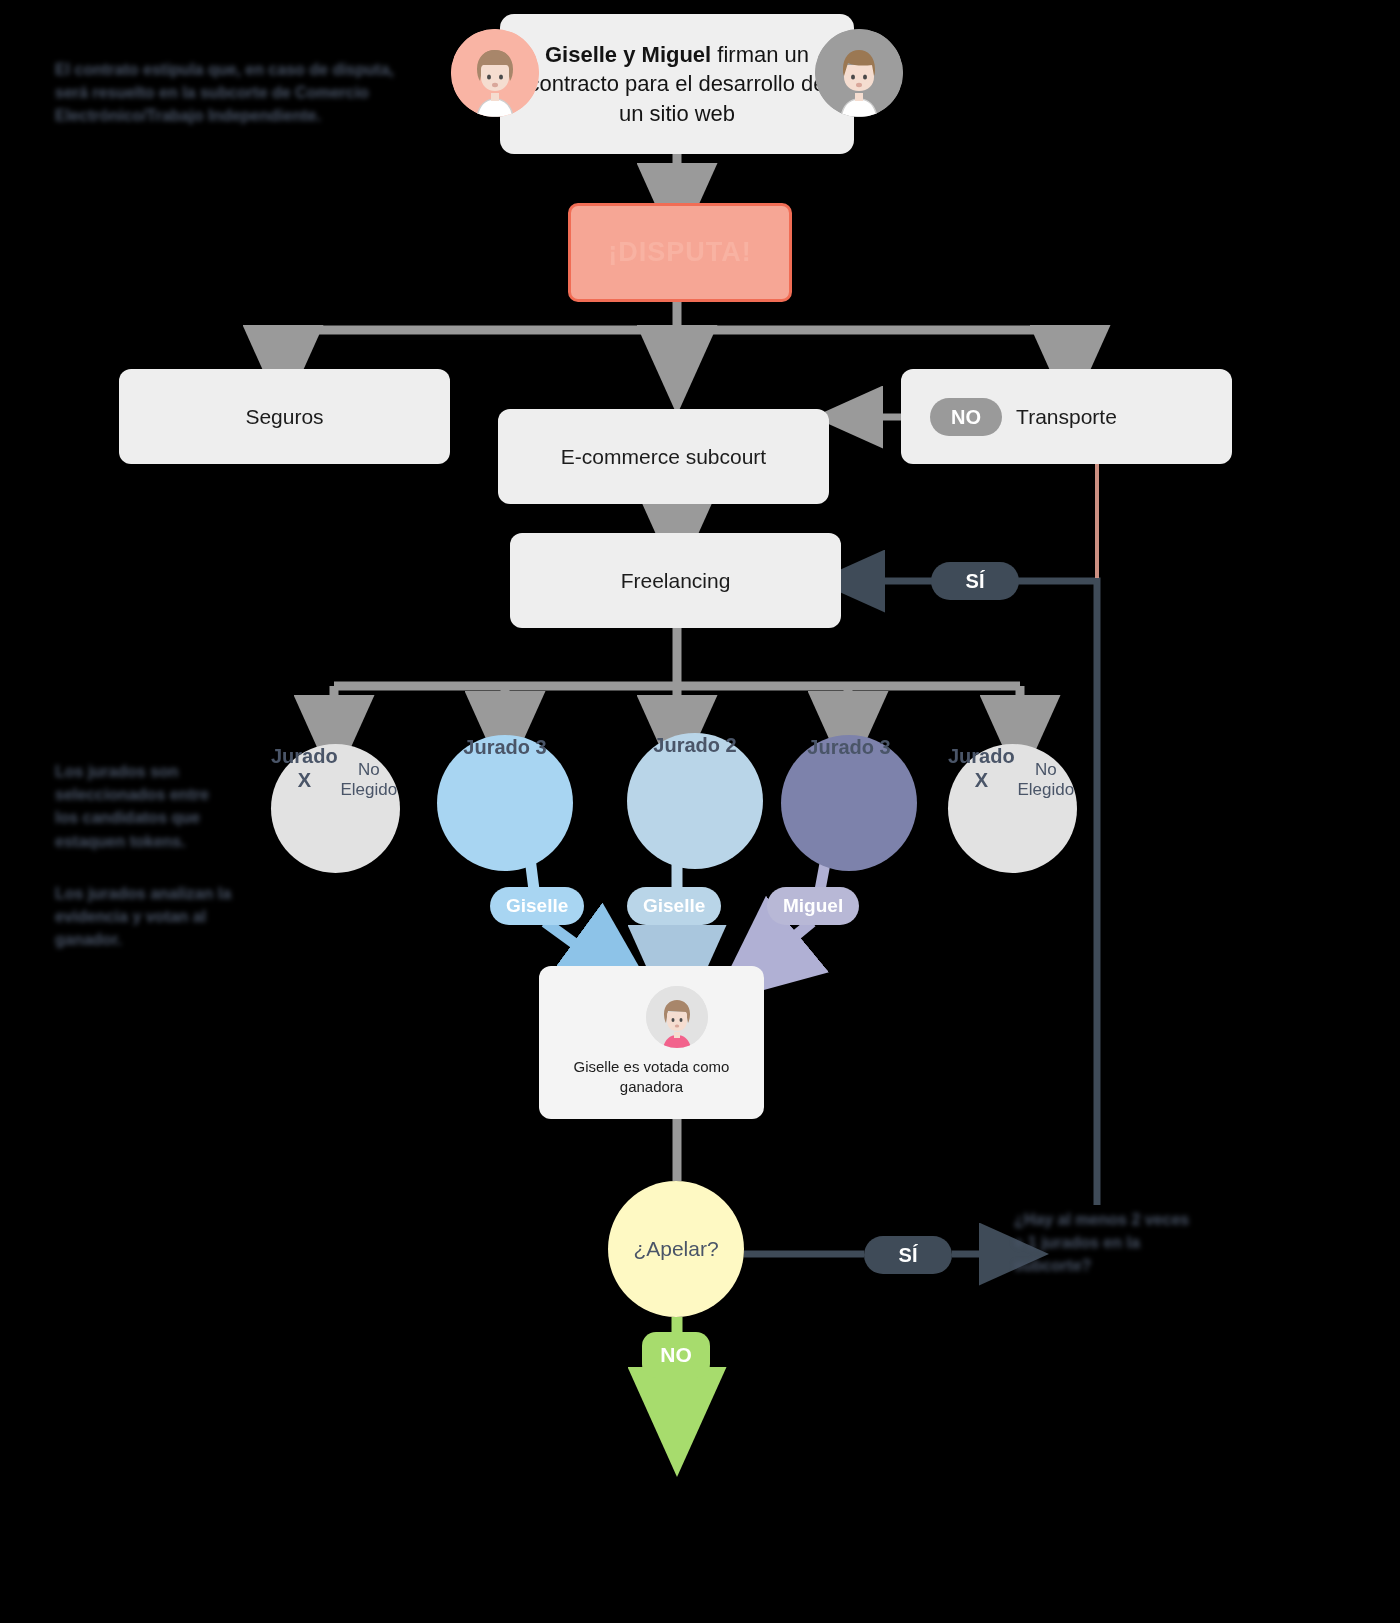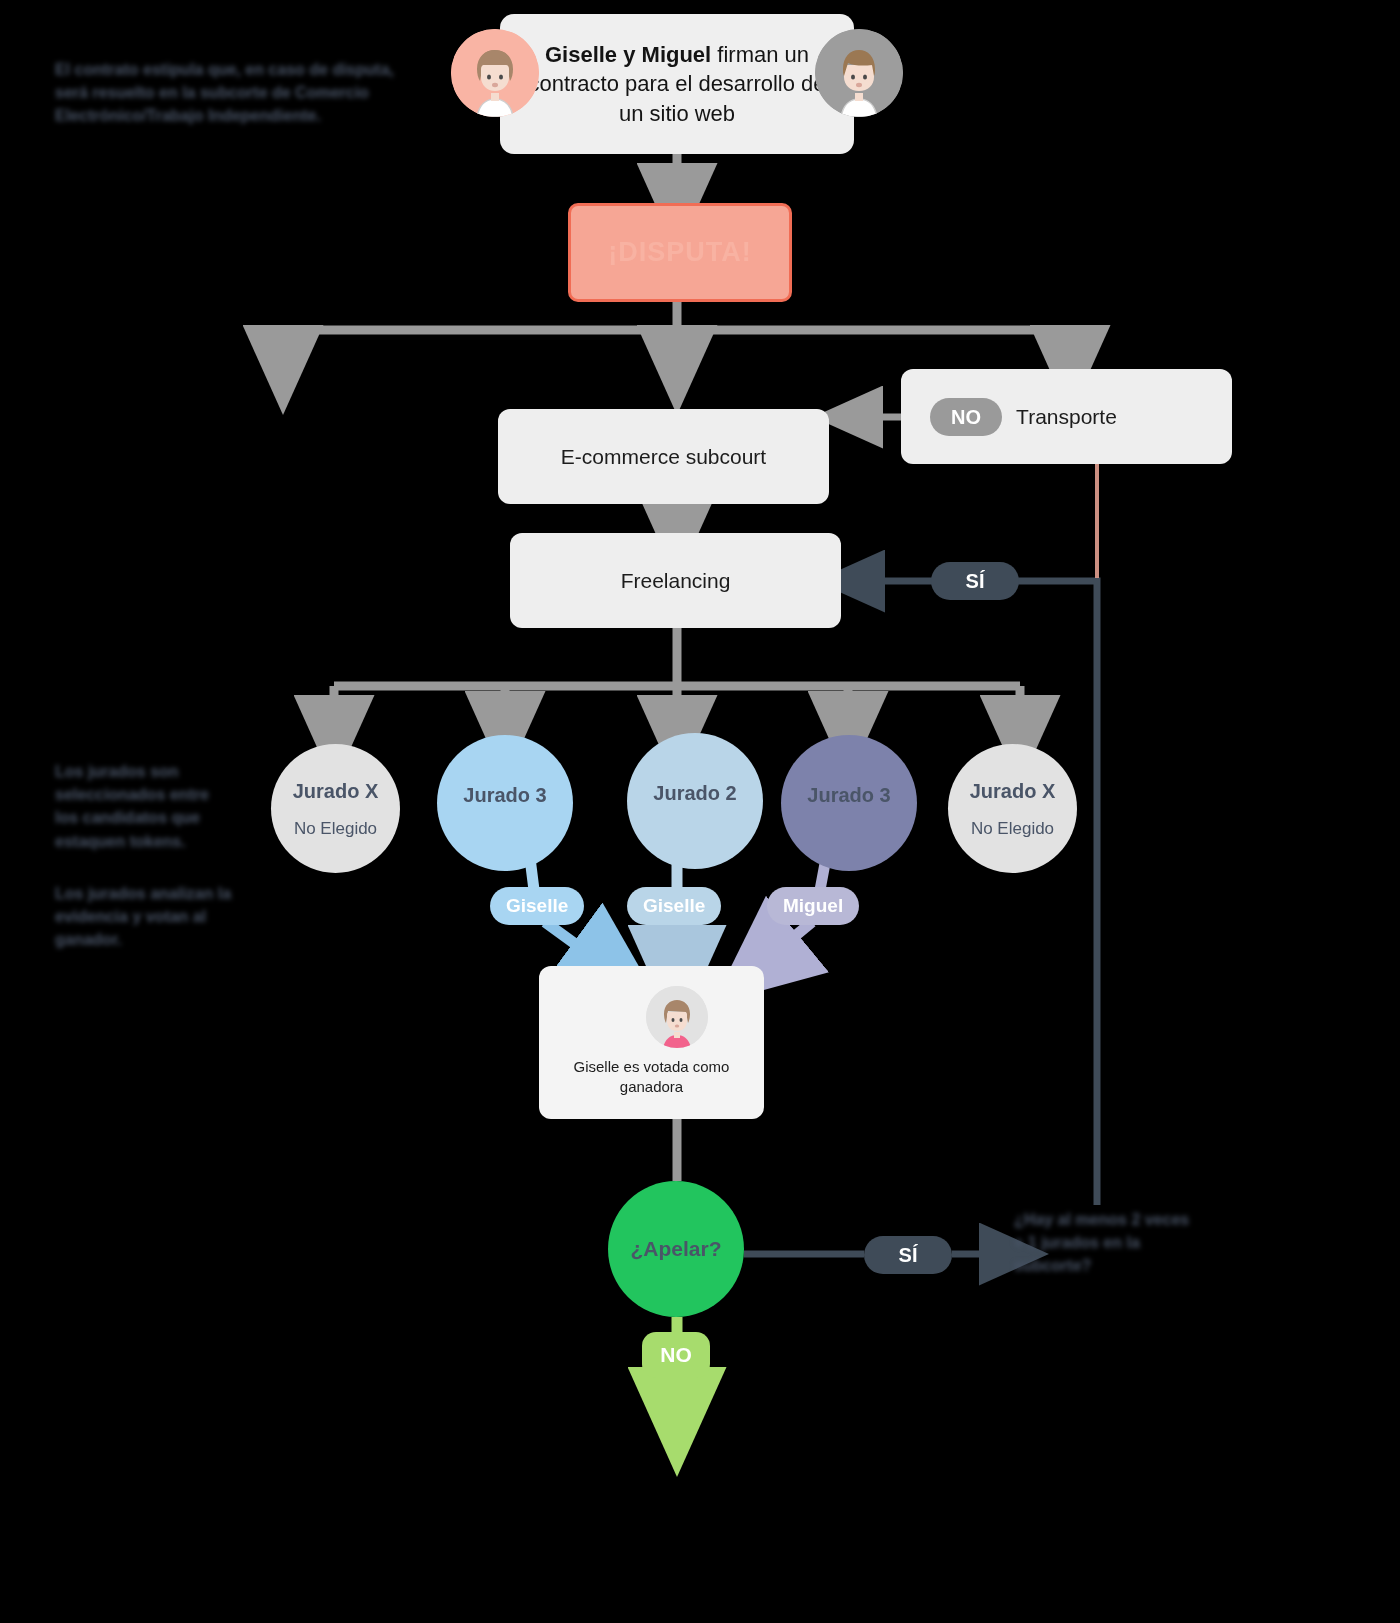--- a/index.html
+++ b/index.html
@@ -48,38 +48,38 @@
   #box-freelancing{left:510px;top:533px;width:331px;height:95px;}
   #box-winner{
     left:539px;top:966px;width:225px;height:153px;background:#f4f4f4;
     flex-direction:column;justify-content:flex-end;padding-bottom:22px;font-size:15px;
   }
   #box-final{left:539px;top:1409px;width:274px;height:96px;background:#f4f4f4;font-size:21px;}
 
   
   .jury{
     position:absolute;border-radius:50%;
-    display:flex;flex-direction:column;align-items:center;justify-content:center;
+    display:flex;align-items:flex-start;justify-content:center;
     color:#4a5568;text-align:center;
   }
   .jury .jname{font-size:20px;font-weight:700;line-height:1.2;}
   .jury .jsub{font-size:17px;font-weight:400;margin-top:16px;}
 
   
   .vote{
     position:absolute;border-radius:20px;height:38px;
     display:flex;align-items:center;justify-content:center;
     color:#ffffff;font-size:19px;font-weight:700;padding:0 16px;
   }
 
   
   #apelar{
     position:absolute;left:608px;top:1181px;width:136px;height:136px;border-radius:50%;
-    background:#22c55e;display:flex;align-items:center;justify-content:center;
-    color:#4a5568;font-size:21px;font-weight:700;
+    background:#fef9c3;display:flex;align-items:center;justify-content:center;
+    color:#4a5568;font-size:21px;font-weight:400;
   }
 
   
   .pill{
     position:absolute;border-radius:20px;
     display:flex;align-items:center;justify-content:center;
     font-weight:700;color:#fff;
   }
   #pill-no-transporte{left:930px;top:398px;width:72px;height:38px;background:#9a9a9a;font-size:20px;}
   #pill-si-freelancing{left:931px;top:562px;width:88px;height:38px;background:#3f4b58;font-size:20px;}
@@ -194,20 +194,21 @@
       <ellipse cx="38" cy="48" rx="2" ry="2.6" fill="#4a4a4a"></ellipse>
       <ellipse cx="50" cy="48" rx="2" ry="2.6" fill="#4a4a4a"></ellipse>
       <ellipse cx="44" cy="56" rx="3" ry="2.2" fill="#d9a79a"></ellipse>
       <path d="M26 88c2-12 9-18 18-18s16 6 18 18z" fill="#ffffff" stroke="#cfcfcf" stroke-width="1.5"></path>
       <path d="M40 64h8v8h-8z" fill="#f5ddd0"></path>
     </svg>
   </div>
 
   <div id="dispute-box">¡DISPUTA!</div>
 
+  <div class="box" id="box-seguros">Seguros</div>
   <div class="box" id="box-ecommerce">E-commerce subcourt</div>
   <div class="box" id="box-transporte">Transporte</div>
 
   <div class="pill" id="pill-no-transporte">NO</div>
 
   <div class="box" id="box-freelancing">Freelancing</div>
   <div class="pill" id="pill-si-freelancing">SÍ</div>
 
   <div class="jury" style="left:271px;top:744px;width:129px;height:129px;background:#e2e2e2;">
     <span class="jname">Jurado X</span>

